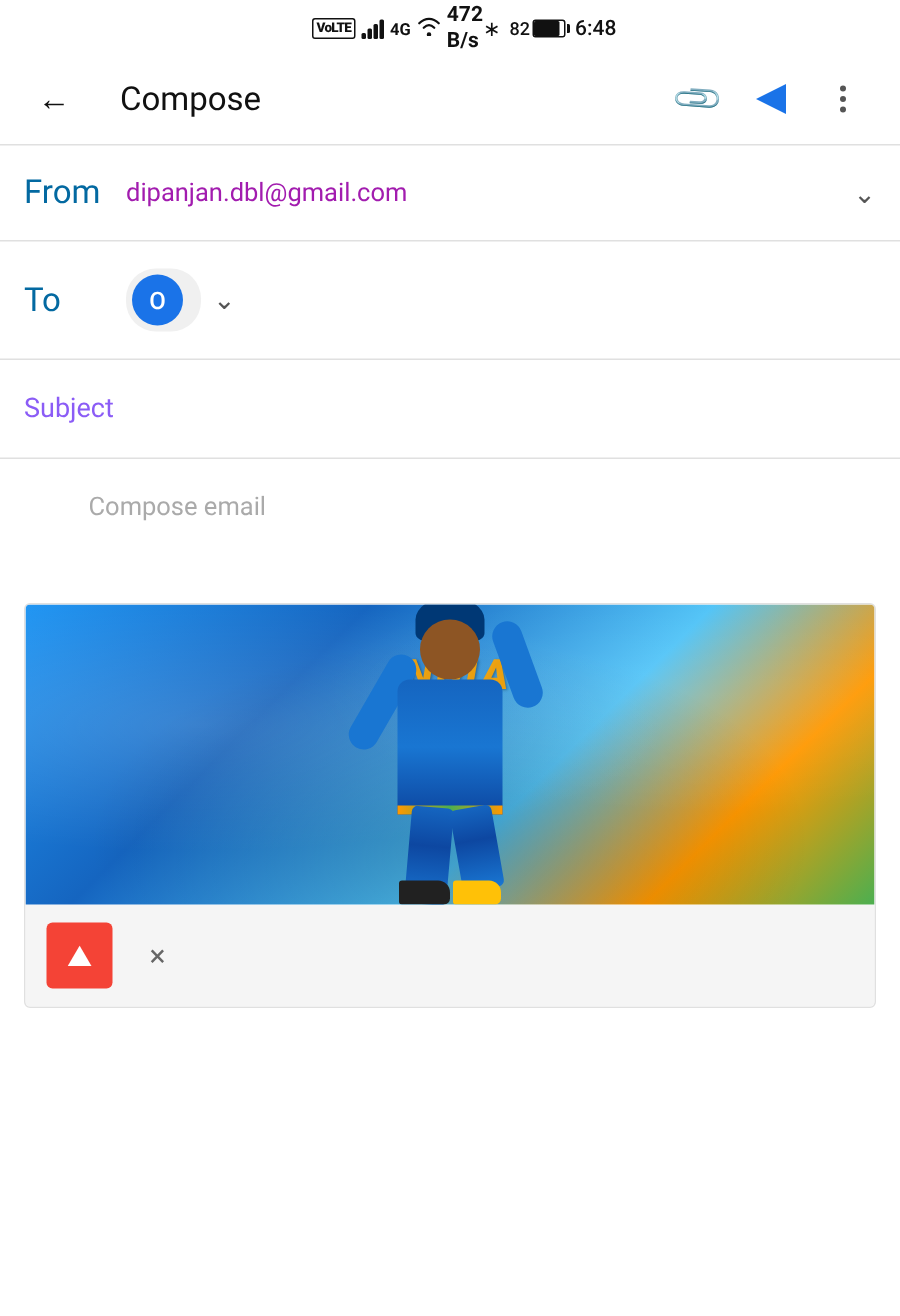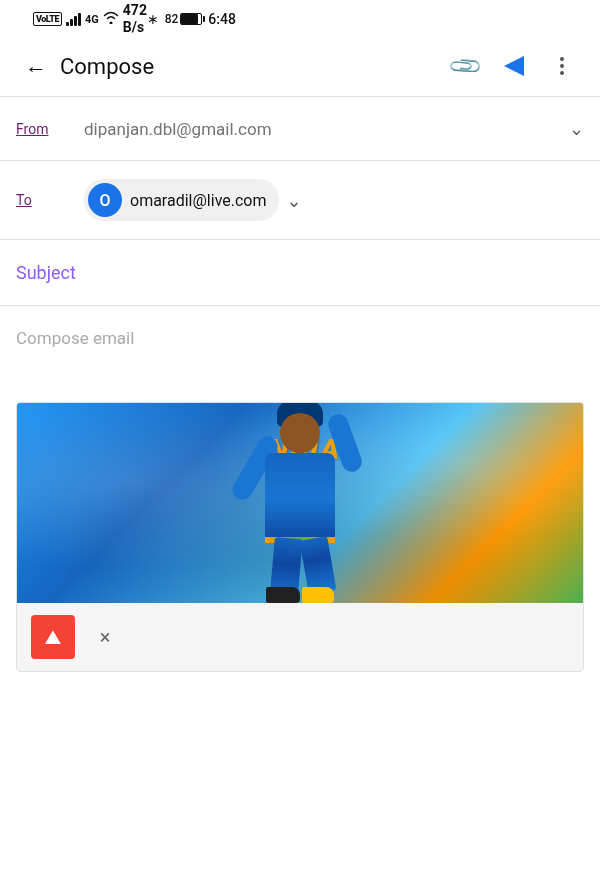--- a/index.html
+++ b/index.html
@@ -10,21 +10,21 @@
       min-height: 877px;
       background: #ffffff;
       font-family: 'Roboto', Arial, sans-serif;
       overflow-x: hidden;
     }
 
     
     .status-bar {
       background: #ffffff;
       display: flex;
-      justify-content: flex-start;
+      justify-content: center;
       align-items: center;
       padding: 6px 14px 4px 14px;
       height: 36px;
       margin-left: 19px;
     }
     .status-left {
       display: flex;
       align-items: center;
       gap: 4px;
       font-size: 11px;
@@ -117,21 +117,21 @@
     }
     .back-arrow {
       font-size: 22px;
       color: #111;
     }
     .app-title {
       flex: 1;
       font-size: 22px;
       font-weight: 400;
       color: #111;
-      margin-left: 4px;
+      margin-left: 24px;
     }
     .toolbar-actions {
       display: flex;
       align-items: center;
       gap: 4px;
     }
     .toolbar-btn {
       width: 44px;
       height: 44px;
       display: flex;
@@ -170,30 +170,29 @@
 
     
     .field-row {
       display: flex;
       align-items: center;
       padding: 18px 16px;
       min-height: 64px;
       border-bottom: 1px solid #e0e0e0;
     }
     .field-label {
-      font-size: 14px;
-      color: #701a75;
+      font-size: 22px;
+      color: #0369a1;
       width: 68px;
       flex-shrink: 0;
-      text-decoration: underline;
     }
     .field-value {
       flex: 1;
       font-size: 17px;
-      color: #737373;
+      color: #a21caf;
     }
     .dropdown-arrow {
       font-size: 18px;
       color: #555;
       cursor: pointer;
       margin-left: 8px;
     }
 
     
     .recipient-chip {
@@ -233,20 +232,21 @@
     }
 
     
     .compose-body {
       padding: 22px 16px 16px 16px;
       min-height: 80px;
     }
     .compose-placeholder {
       font-size: 17px;
       color: #aaa;
+      margin-left: 43px;
     }
 
     
     .attachment-section {
       margin: 16px 16px 0 16px;
       border: 1px solid #e0e0e0;
       border-radius: 4px;
       overflow: hidden;
     }
 
@@ -508,21 +508,20 @@
   <span class="field-value">dipanjan.dbl@gmail.com</span>
   <span class="dropdown-arrow">⌄</span>
 </div>
 
 <div class="field-row">
   <span class="field-label">To</span>
   <div class="recipient-chip">
     <div class="recipient-avatar">
       <span>O</span>
     </div>
-    <span class="recipient-email">omaradil@live.com</span>
   </div>
   <span class="dropdown-arrow">⌄</span>
 </div>
 
 <div class="subject-row">
   <span class="subject-placeholder">Subject</span>
 </div>
 
 <div class="compose-body">
   <span class="compose-placeholder">Compose email</span>

